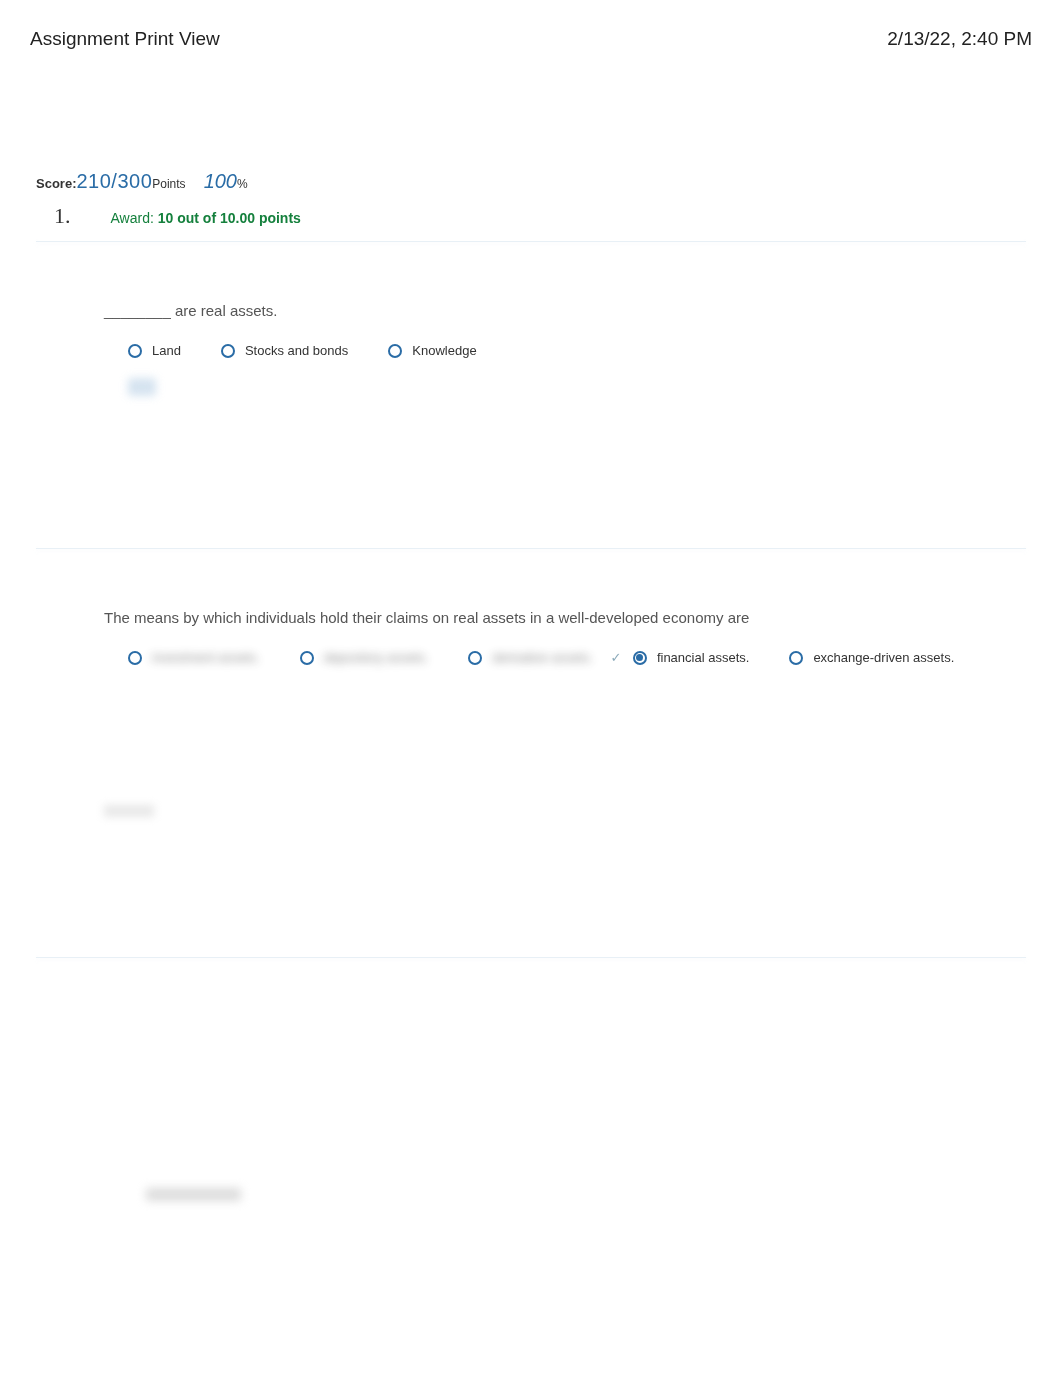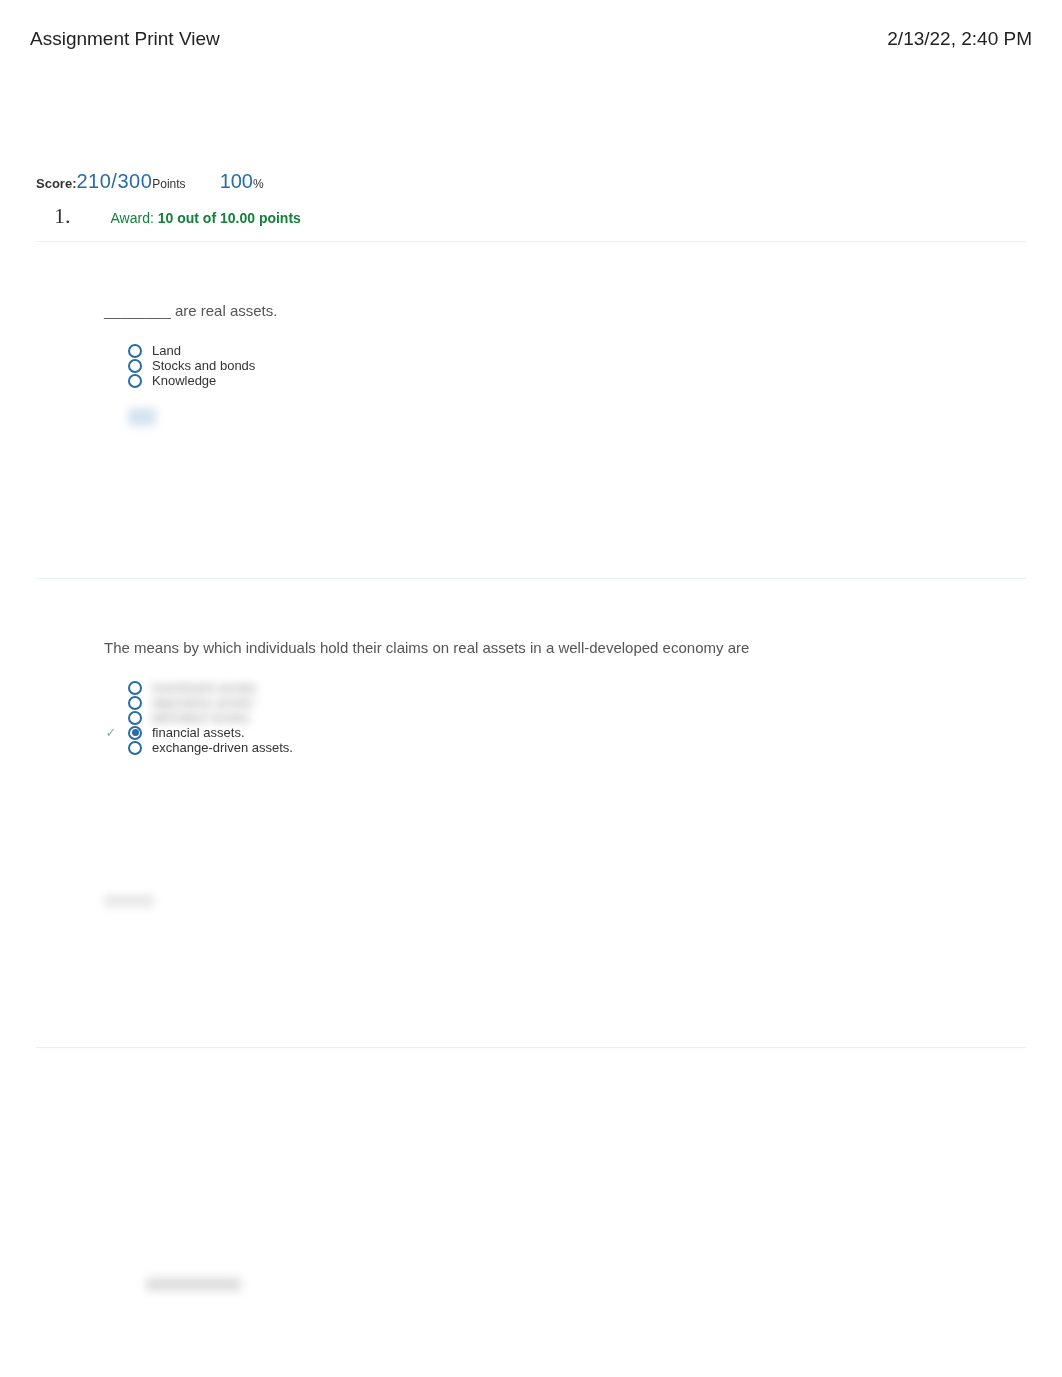--- a/index.html
+++ b/index.html
@@ -41,21 +41,22 @@
       font-size: 20px;
       letter-spacing: 0.5px;
     }
     .score-points {
       color: #333;
       font-size: 12px;
     }
     .score-pct {
       color: #2a6ca6;
       font-size: 20px;
-      margin-left: 34px;
+      margin-left: 18px;
+      font-style: italic;
     }
     .score-pct-sym {
       color: #333;
       font-size: 12px;
     }
     .award-row {
       display: flex;
       align-items: baseline;
       margin-top: 10px;
       gap: 40px;
@@ -85,22 +86,23 @@
       padding-left: 68px;
       padding-right: 20px;
     }
     .question-text {
       font-size: 15px;
       color: #555;
       margin-bottom: 24px;
     }
     .options {
       display: flex;
-      flex-direction: column;
-      gap: 0;
+      flex-direction: row;
+      gap: 16px;
+      align-items: flex-end;
     }
     .option-row {
       display: flex;
       align-items: center;
       gap: 10px;
     }
     .check-slot {
       width: 14px;
       display: flex;
       justify-content: center;

